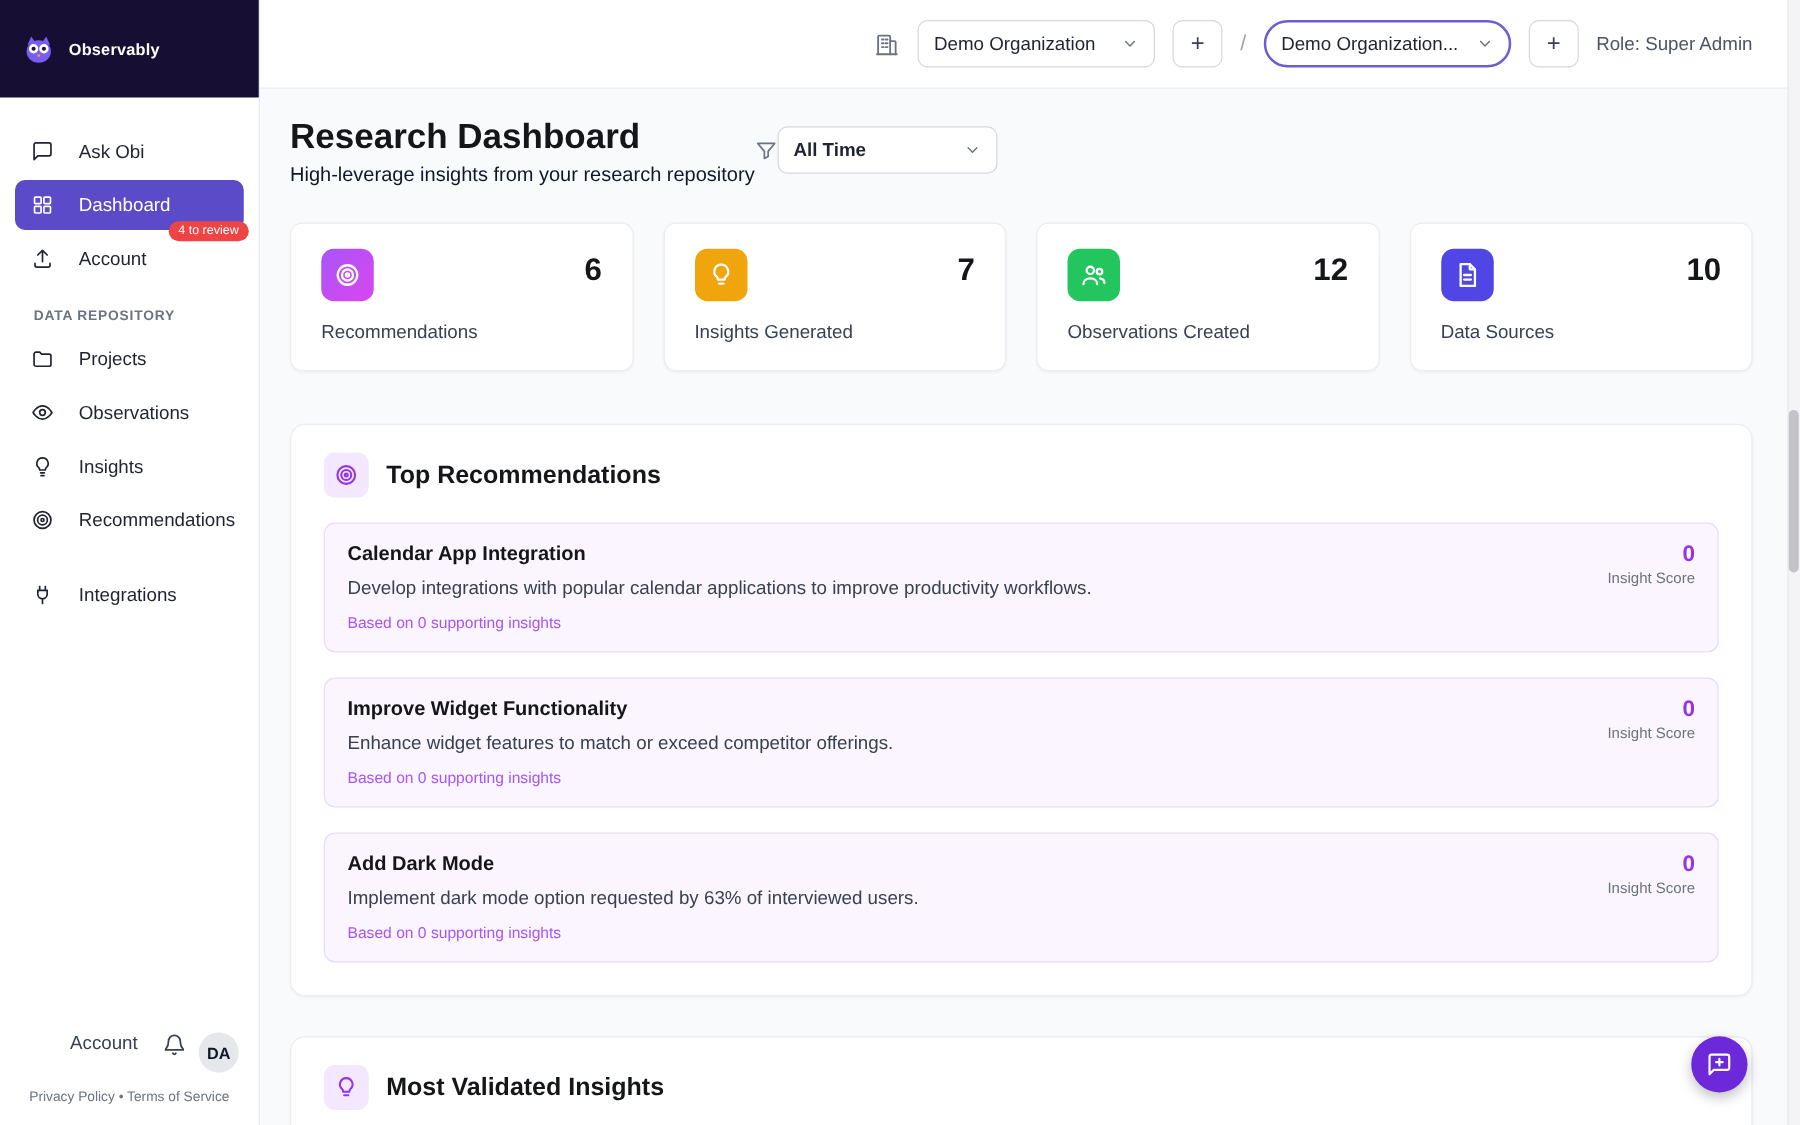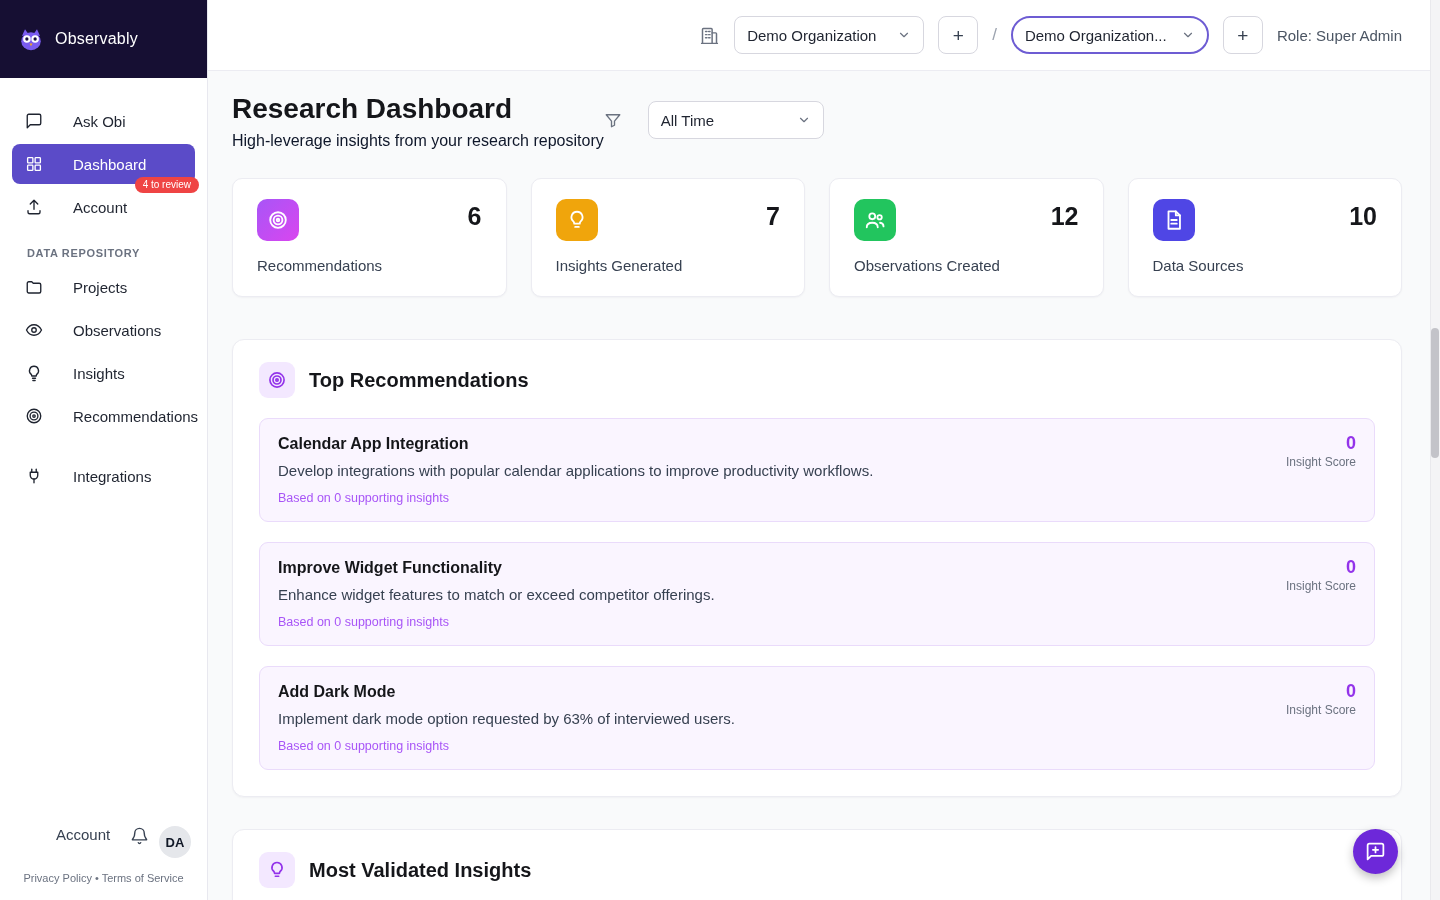--- a/index.html
+++ b/index.html
@@ -2,23 +2,23 @@
 <html><head>
 <meta charset="utf-8">
 <style>
   * { margin:0; padding:0; box-sizing:border-box; }
   html,body { width:1440px; height:900px; overflow:hidden; font-family:"Liberation Sans", sans-serif; background:#f9fafb; }
   .app { position:relative; width:1440px; height:900px; }
 
   
   .sidebar { position:absolute; left:0; top:0; width:208px; height:900px; background:#fff; border-right:1px solid #e8e8ef; z-index:5; display:flex; flex-direction:column; }
   .logo-block { height:78px; background:#160f33; display:flex; align-items:center; gap:9px; padding:0 16px; flex:0 0 auto; }
-  .logo-text { color:#fff; font-size:16px; font-weight:400; letter-spacing:.2px; }
+  .logo-text { color:#fff; font-size:13px; font-weight:700; letter-spacing:.2px; }
   .nav { padding-top:20px; flex:0 0 auto; }
-  .nav-item { position:relative; display:flex; align-items:center; gap:30px; height:40px; margin:3px 12px; padding:0 13px; border-radius:8px; font-size:15px; color:#1f2430; cursor:pointer; }
+  .nav-item { position:relative; display:flex; align-items:center; gap:20px; height:40px; margin:3px 12px; padding:0 13px; border-radius:8px; font-size:15px; color:#1f2430; cursor:pointer; }
   .nav-item svg { width:18px; height:18px; flex:0 0 auto; }
   .nav-item.active { background:#5b4bc8; color:#fff; }
   .badge { position:absolute; right:-4px; bottom:-9px; background:#ef4444; color:#fff; font-size:10px; font-weight:400; padding:3px 8px; border-radius:10px; white-space:nowrap; line-height:1; }
   .section-label { font-size:11px; font-weight:700; color:#6b7280; letter-spacing:.06em; margin:20px 0 8px 27px; }
   .nav-gap { height:14px; }
   .sidebar-spacer { flex:1 1 auto; }
   .account-row { display:flex; align-items:flex-start; padding:0 16px 14px 16px; gap:10px;margin-left:40px; }
   .account-label { font-size:15px; color:#374151; flex:1; }
   .bell { color:#374151; display:flex; }
   .bell svg { width:19px; height:19px; }
@@ -35,21 +35,21 @@
   .select.focused { border:2px solid #6d5cd3; border-radius:19px; min-width:198px; }
   .icon-btn { width:40px; height:38px; border:1px solid #d7d7df; border-radius:8px; background:#fff; font-size:19px; color:#374151; display:flex; align-items:center; justify-content:center; cursor:pointer; line-height:1; }
   .slash { color:#9ca3af; font-size:17px; }
   .role-text { font-size:15px; color:#4b5563; }
 
   
   .content { position:absolute; left:208px; top:71px; width:1224px; height:829px; padding:22px 30px 0 24px; overflow:hidden; }
   .page-head { display:flex; align-items:flex-start; }
   .page-title { font-size:28px; font-weight:700; color:#15161a; }
   .page-subtitle { font-size:16px; color:#0f172a; margin-top:7px; }
-  .filter-group { display:flex; align-items:center; gap:26px; margin-top:8px; }
+  .filter-group { display:flex; align-items:center; gap:0; margin-top:8px;font-weight:bold; }
   .funnel { color:#6b7280; display:flex; }
   .funnel svg { width:18px; height:18px; }
   .filter-select { min-width:176px; }
 
   .stats-row { display:flex; gap:24px; margin-top:28px; }
   .stat-card { flex:1; background:#fff; border:1px solid #ececf2; border-radius:10px; padding:20px 24px 22px 24px; box-shadow:0 1px 2px rgba(16,24,40,.04); }
   .stat-top { display:flex; justify-content:space-between; align-items:flex-start; }
   .stat-icon { width:42px; height:42px; border-radius:10px; display:flex; align-items:center; justify-content:center; color:#fff; }
   .stat-icon svg { width:22px; height:22px; }
   .si-recs { background:linear-gradient(135deg,#a855f7,#d946ef); }

